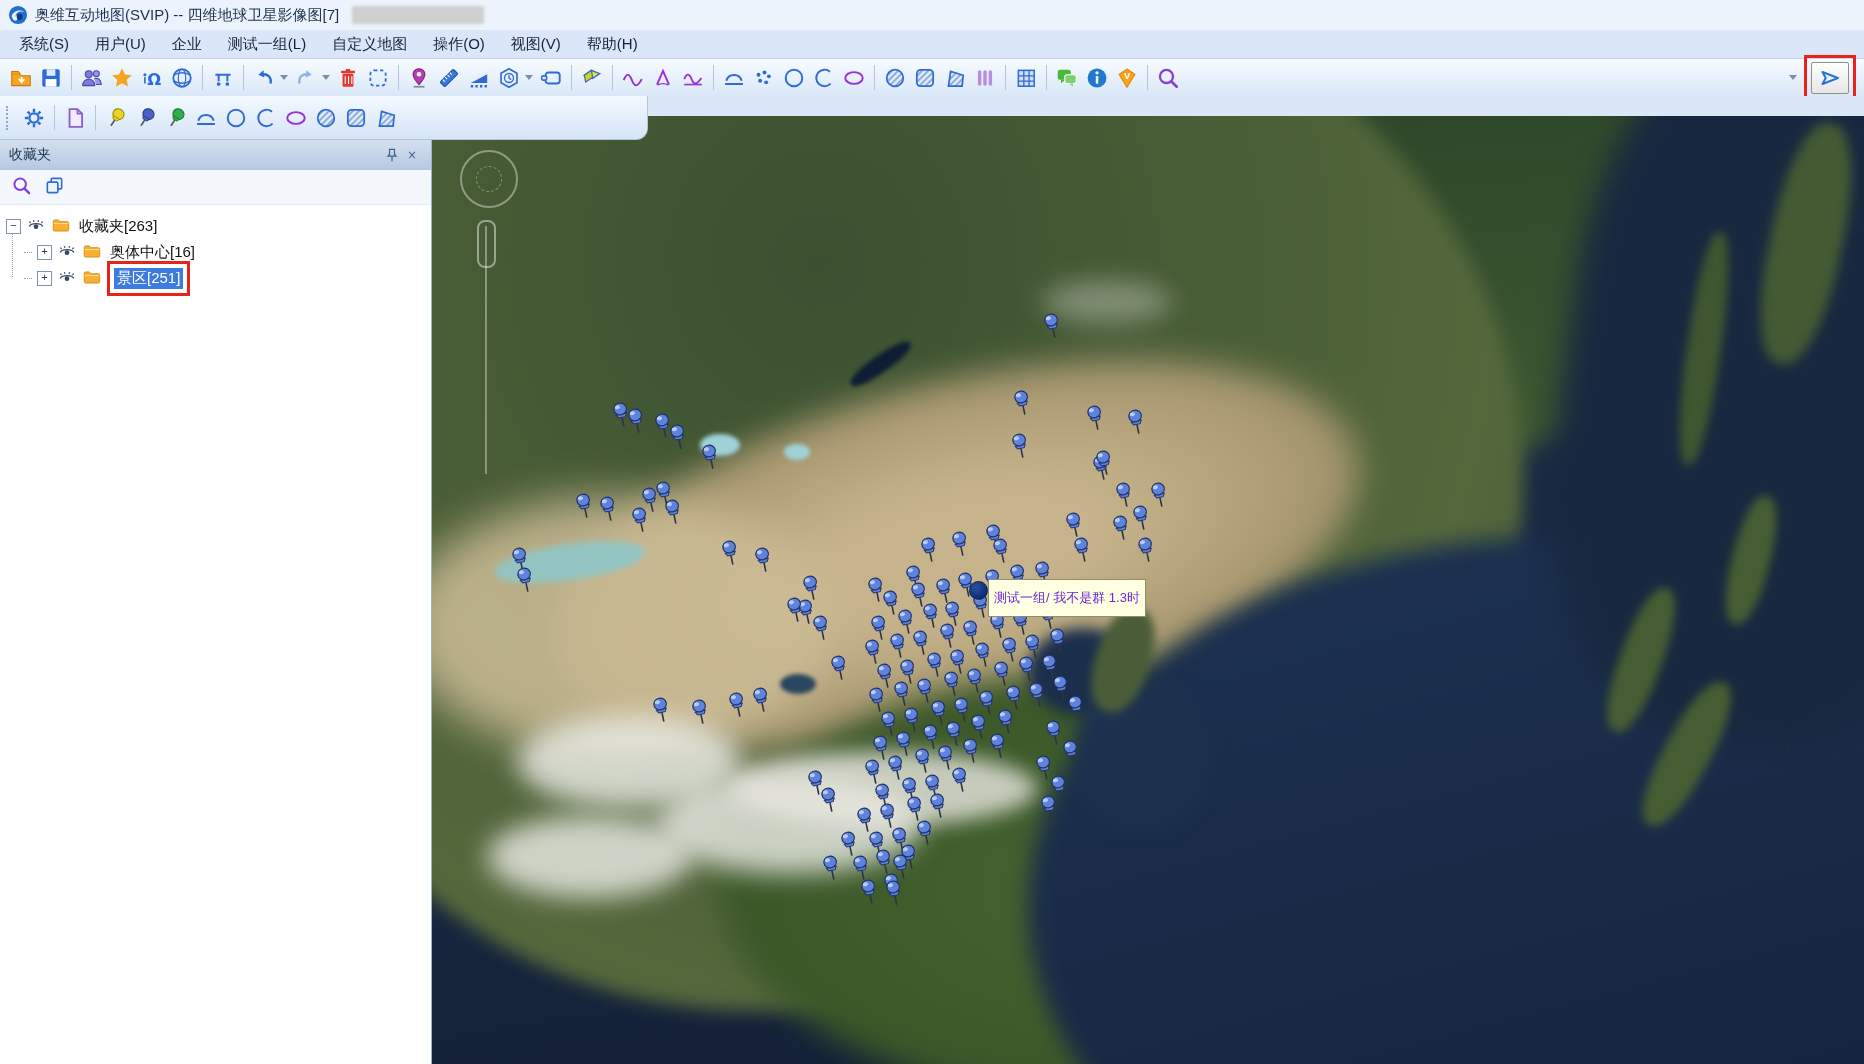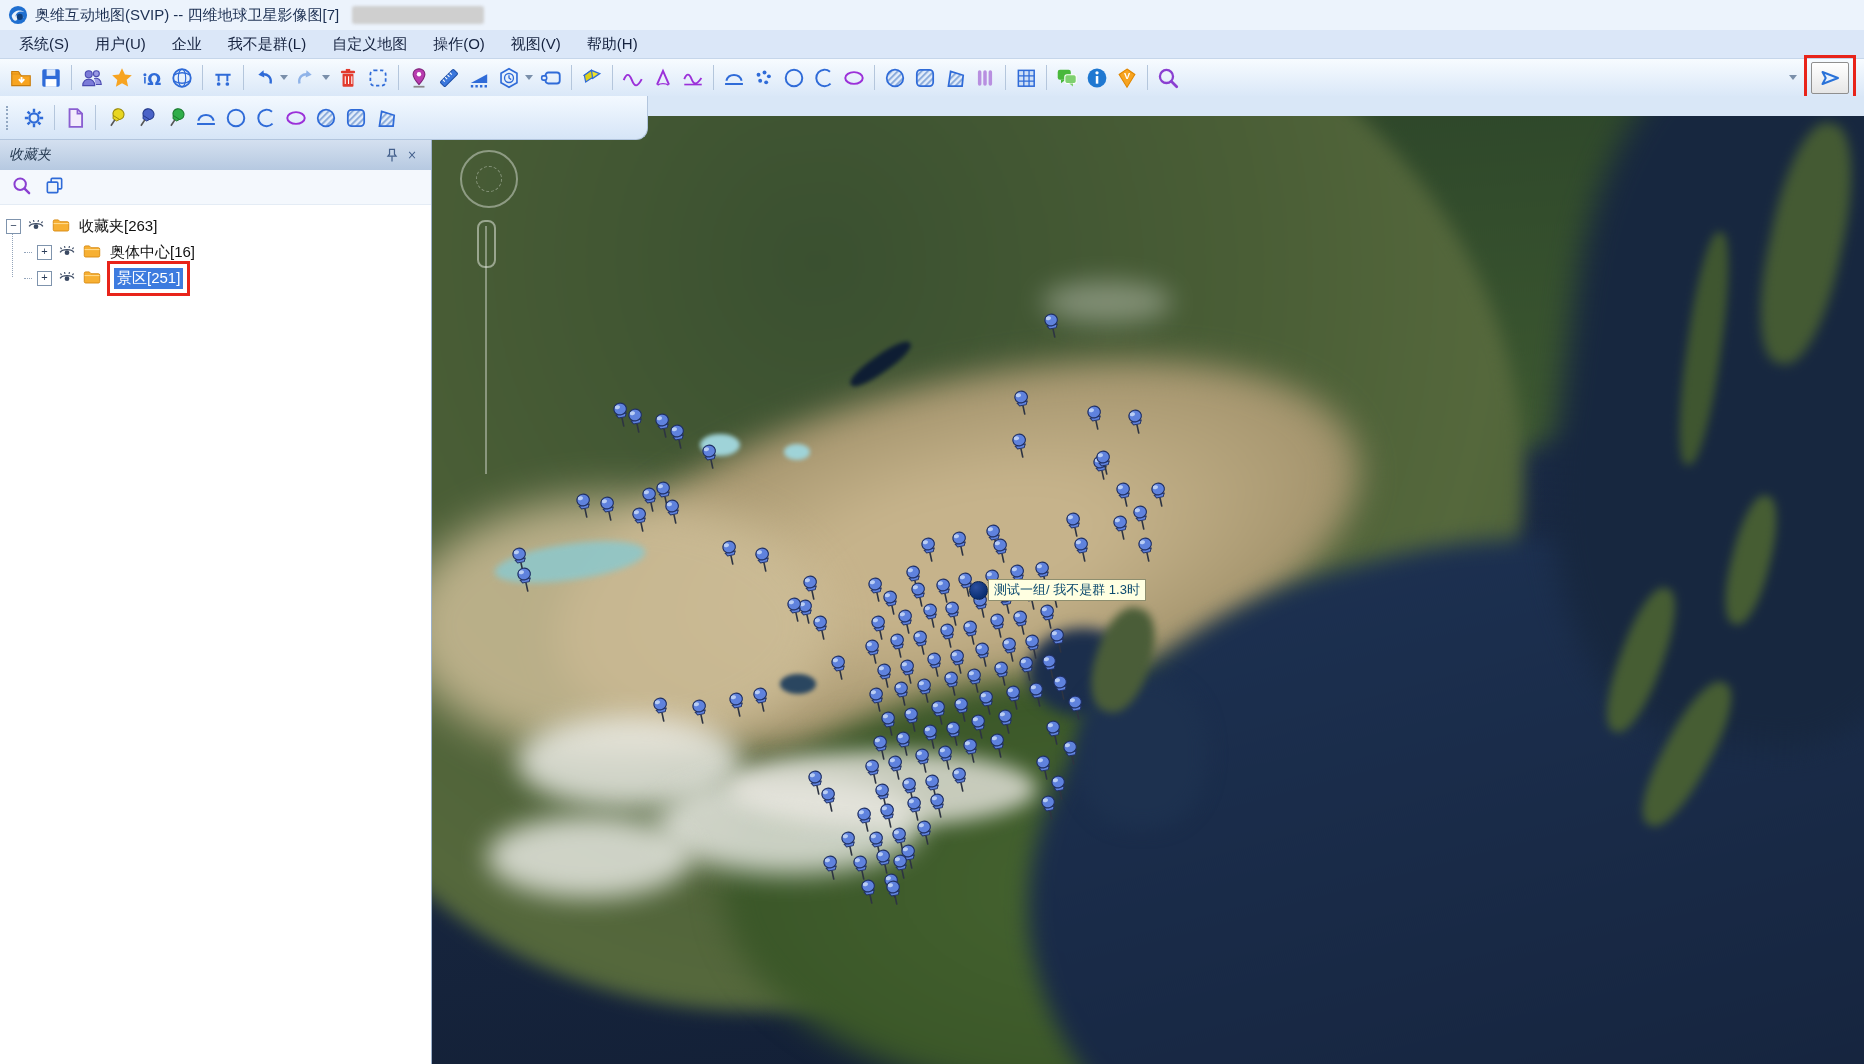--- a/index.html
+++ b/index.html
@@ -35,21 +35,21 @@
                 font-size:14px;padding:0 7px;color:#333;outline:none;}
   .search-input::placeholder{color:#9aa7b8;}
   .send-btn{width:36px;height:30px;background:linear-gradient(#ffffff,#e6e6e6);
             border:1px solid #8f8f8f;border-radius:2px;display:flex;align-items:center;justify-content:center;}
   .red-box{border:3px solid #e8241a;padding:4px;display:inline-flex;align-items:center;}
   
   .sidebar{position:absolute;left:0;top:140px;width:432px;bottom:0;background:#fff;
            border-right:1px solid #9db2cc;z-index:5;box-sizing:border-box;}
   .sidebar-header{height:30px;background:linear-gradient(#d4e0f0,#b6c9e1);display:flex;
                   align-items:center;padding:0 9px;font-size:14px;color:#22374f;}
-  .sidebar-header .sh-title{flex:1;font-style:italic;}
+  .sidebar-header .sh-title{flex:1;}
   .sh-btn{width:20px;height:20px;display:flex;align-items:center;justify-content:center;color:#44608c;font-size:15px;}
   .sidebar-iconrow{height:34px;display:flex;align-items:center;gap:12px;padding:0 11px;
                    background:#f4f8fd;border-bottom:1px solid #e4ecf5;}
   .tree{position:relative;padding:8px 0 0 6px;font-size:15px;color:#111;}
   .tree-row{height:26px;display:flex;align-items:center;gap:5px;position:relative;}
   .expander{width:13px;height:13px;border:1px solid #7f94ad;background:#fff;color:#2a3c58;
             font-size:11px;line-height:11px;text-align:center;flex:0 0 auto;}
   .tree-label{padding:1px 3px;}
   .tree-label.sel{background:#3d7bdf;color:#fff;}
   .guide-v{position:absolute;left:12px;top:26px;height:46px;border-left:1px dotted #93a4ba;}
@@ -90,41 +90,41 @@
   .m-lake2{left:352px;top:328px;width:26px;height:16px;border-radius:50%;background:#9fd3d8;filter:blur(2px);}
   .m-qinghai{left:348px;top:558px;width:36px;height:20px;border-radius:50%;background:#2a4660;filter:blur(2px);}
   .compass{left:28px;top:34px;width:54px;height:54px;border:2px solid rgba(214,219,209,.5);border-radius:50%;}
   .compass::after{content:"";position:absolute;inset:14px;border:1px dashed rgba(214,219,209,.45);border-radius:50%;}
   .zslider-track{left:53px;top:110px;width:2px;height:248px;background:rgba(220,225,215,.45);}
   .zslider-pill{left:45px;top:104px;width:15px;height:44px;border:2px solid rgba(222,227,217,.55);border-radius:8px;}
   .map-pin{position:absolute;width:19px;height:27px;margin:-24px 0 0 -9px;
            transform:rotate(-12deg);z-index:30;}
   .marker-dot{position:absolute;width:17px;height:17px;margin:-9px 0 0 -9px;border-radius:50%;
               background:radial-gradient(circle at 35% 30%,#2c4f9e,#0a2f73 70%);border:1px solid #06204f;z-index:40;}
-  .map-tooltip{position:absolute;background:#ffffe1;border:1px solid #8e8e6e;color:#0c4a6e;
-               font-size:13px;padding:1px 5px;white-space:nowrap;z-index:60;}
+  .map-tooltip{position:absolute;background:#ffffe1;border:1px solid #8e8e6e;color:#6d28d9;
+               font-size:13px;padding:9px 5px;white-space:nowrap;z-index:60;}
 </style>
 </head>
 <body>
 
 <div class="titlebar">
   <svg class="app-logo" viewBox="0 0 22 22">
     <circle cx="11" cy="11" r="10" fill="#1f6fd0"></circle>
     <path d="M4 12c2-6 10-8 14-4-5-2-9 0-10 5 3-4 8-3 9 1-3-2-6-1-7 2-1.5 3-5 1-6-4z" fill="#fff" opacity=".9"></path>
     <circle cx="13" cy="13" r="3.4" fill="#0c3d7d"></circle>
   </svg>
   <span>奥维互动地图(SVIP) -- 四维地球卫星影像图[7]</span>
   <span class="redact"></span>
 </div>
 
 <div class="menubar" id="menubar">
     <span class="menu-item">系统(S)</span>
     <span class="menu-item">用户(U)</span>
     <span class="menu-item">企业</span>
-    <span class="menu-item">我不是群(L)</span>
+    <span class="menu-item">测试一组(L)</span>
     <span class="menu-item">自定义地图</span>
     <span class="menu-item">操作(O)</span>
     <span class="menu-item">视图(V)</span>
     <span class="menu-item">帮助(H)</span>
   </div>
 
 <div class="toolbar-main">
   <div style="display:flex;align-items:center;" id="toolbar-main-icons">
       <span class="tb-btn">
         <svg width="24" height="24" viewBox="0 0 22 22">

